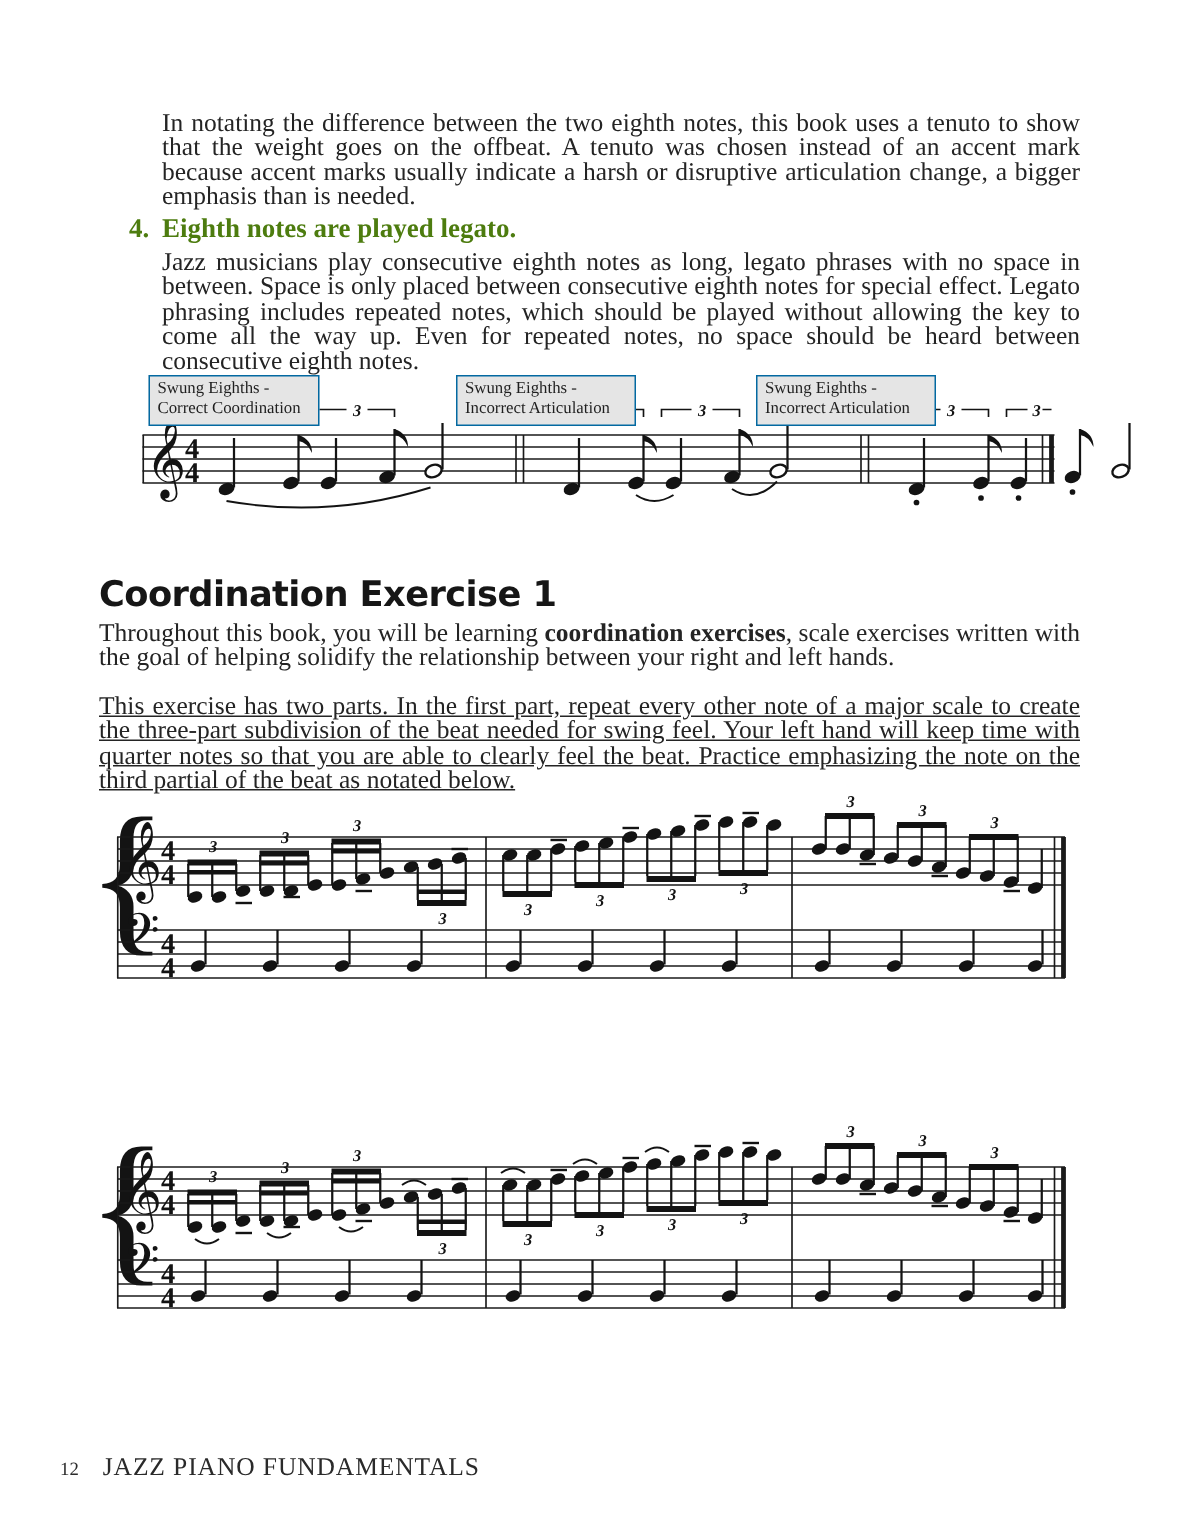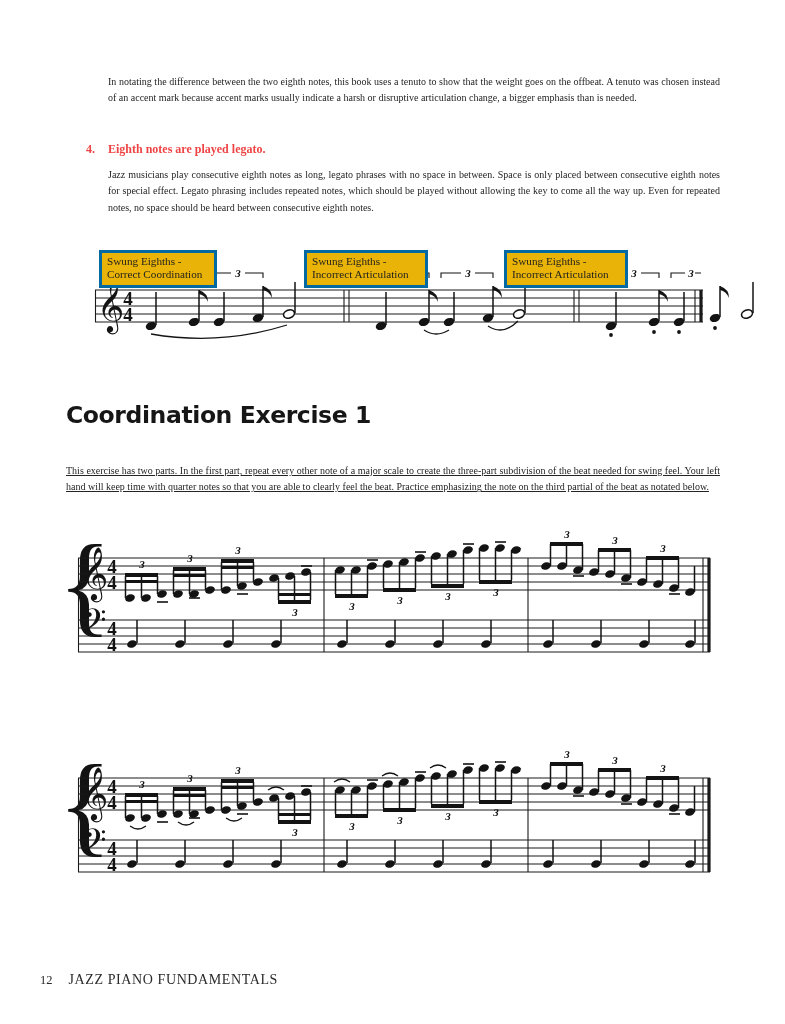--- a/index.html
+++ b/index.html
@@ -1,36 +1,36 @@
 <!DOCTYPE html>
 <html><head>
 <meta charset="utf-8">
 <style>
   html,body{margin:0;padding:0;background:#ffffff;}
   body{width:785px;height:1024px;position:relative;overflow:hidden;
        font-family:"Liberation Serif","DejaVu Serif",serif;color:#1a1a1a;}
   .page{position:absolute;left:0;top:0;width:785px;height:1024px;background:#fff;}
 
-  .body-text{font-family:"Liberation Serif",serif;font-size:10px;line-height:16.4px;
+  .body-text{font-family:"Liberation Serif",serif;font-size:17px;line-height:16.4px;
              text-align:justify;color:#242424;}
   .indent-block{position:absolute;left:108px;width:612px;}
   .wide-block{position:absolute;left:66px;width:654px;}
 
   .num-head{position:absolute;left:86px;width:634px;font-family:"Liberation Serif",serif;
-            font-weight:bold;font-size:12px;color:#ef4444;}
+            font-weight:bold;font-size:18px;color:#4d7c0f;}
   .num-head .num{display:inline-block;width:22px;}
 
   .sec-head{position:absolute;left:66px;font-family:"DejaVu Sans","Liberation Sans",sans-serif;
-            font-weight:bold;font-size:23.5px;letter-spacing:-0.4px;color:#161616;margin-top:19px;}
+            font-weight:bold;font-size:23.5px;letter-spacing:-0.4px;color:#161616;}
 
   .footer{position:absolute;left:40px;bottom:36px;font-family:"Liberation Serif",serif;color:#2a2a2a;}
   .footer .pg{font-size:12.5px;}
-  .footer .bk{font-size:14px;font-variant:small-caps;letter-spacing:0.6px;margin-left:16px;}
-
-  .label-box{position:absolute;border:3px solid #0369a1;background:#eab308;
+  .footer .bk{font-size:17px;font-variant:small-caps;letter-spacing:0.6px;margin-left:16px;}
+
+  .label-box{position:absolute;border:1px solid #0369a1;background:#e5e5e5;
              font-family:"Liberation Serif",serif;font-size:11.2px;line-height:13.4px;
              color:#1f1f1f;padding:2px 5px 3px 5px;z-index:6;white-space:nowrap;}
 
   .score{position:absolute;}
   svg{display:block;overflow:visible;}
   .stf{stroke:#1a1a1a;stroke-width:1;}
   .bar{stroke:#1a1a1a;stroke-width:1.1;}
   .barT{stroke:#1a1a1a;stroke-width:3.2;}
   .stem{stroke:#131313;stroke-width:1.5;}
   .beam{fill:#131313;}
@@ -177,20 +177,23 @@
         <line class="stem" x1="658" y1="45" x2="658" y2="14"></line>
       </g>
 
       <line class="bar" x1="600" y1="22" x2="600" y2="54"></line>
       <line class="barT" x1="606" y1="22" x2="606" y2="54"></line>
     </svg>
   </div>
 
   <div class="sec-head" style="top:382px;">Coordination Exercise 1</div>
 
+  <div class="wide-block body-text" style="top:414px;">
+    <span>Throughout this book, you will be learning </span><b>coordination exercises</b><span>, scale exercises written with the goal of helping solidify the relationship between your right and left hands.</span>
+  </div>
 
   <div class="wide-block body-text" style="top:463px;text-decoration:underline;">This exercise has two parts. In the first part, repeat every other note of a major scale to create the three-part subdivision of the beat needed for swing feel. Your left hand will keep time with quarter notes so that you are able to clearly feel the beat. Practice emphasizing the note on the third partial of the beat as notated below.</div>
 
   <div class="score" style="left:62px;top:528px;">
     <svg width="650" height="125" viewBox="0 0 650 125">
 
       <text x="-4" y="94" font-size="112" font-family="Liberation Serif, serif" fill="#131313">{</text>
 
       <g>
         <line class="stf" x1="16" y1="30" x2="648" y2="30"></line>

